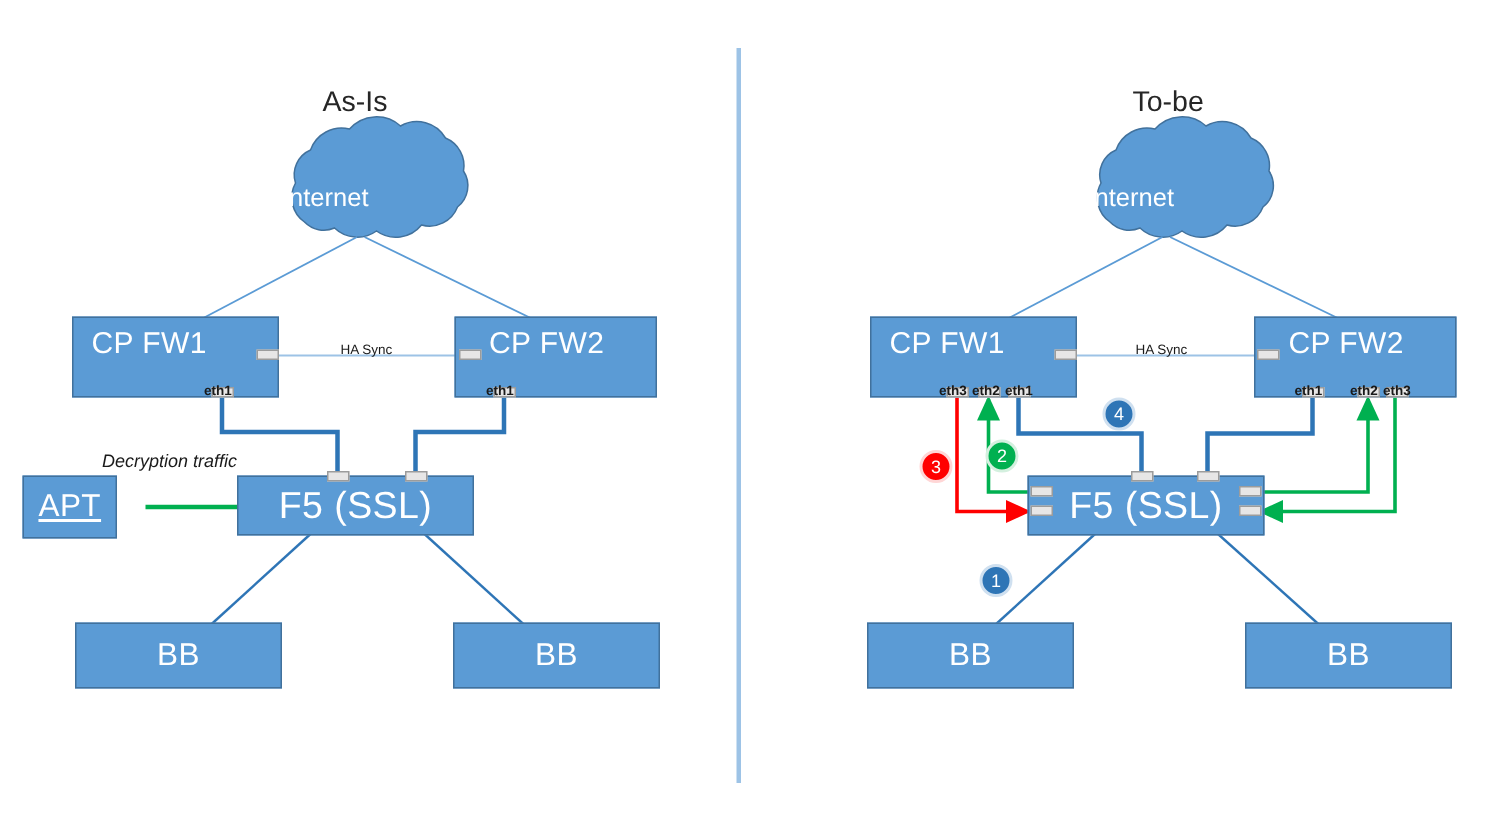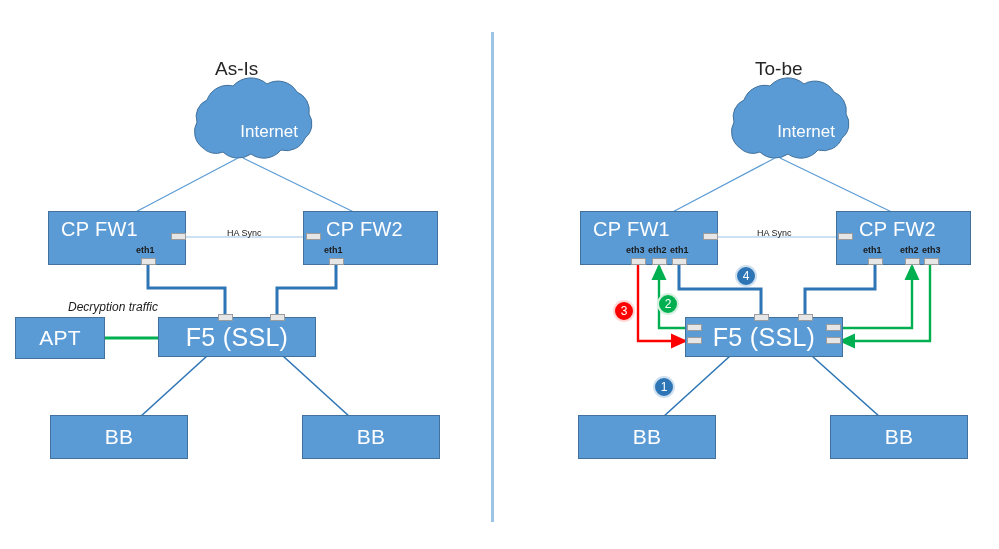--- a/index.html
+++ b/index.html
@@ -44,20 +44,21 @@
     box-sizing:border-box;
     width:15px;height:7px;
   }
   .portlabel{
     position:absolute;
     font-size:9px;
     color:#1a1a1a;
     font-weight:bold;
     white-space:nowrap;
     letter-spacing:0px;
+    margin-top:10px;
   }
 
   
   .title{
     position:absolute;
     font-size:19px;
     color:#262626;
     white-space:nowrap;
   }
   .freetext{
@@ -72,21 +73,21 @@
     font-size:9px;
     color:#1a1a1a;
     white-space:nowrap;
     text-align:center;
   }
   .cloudlabel{
     position:absolute;
     color:#ffffff;
     font-size:17px;
     white-space:nowrap;
-    text-align:right;
+    text-align:left;
   }
 
   
   .badge{
     position:absolute;
     width:22px;height:22px;
     border-radius:50%;
     color:#ffffff;
     font-size:12px;
     display:flex;align-items:center;justify-content:center;
@@ -193,21 +194,21 @@
     <span class="lbl">CP FW2</span>
   </div>
   <div class="port" style="left:306px;top:233px;"></div>
   <div class="port" style="left:329px;top:258px;"></div>
   <div class="portlabel" style="left:324px;top:245px;">eth1</div>
 
   <div class="hasync" style="left:227px;top:228px;">HA Sync</div>
 
   <div class="freetext" style="left:68px;top:300px;">Decryption traffic</div>
 
-  <div class="node apt ctr" style="left:15px;top:317px;width:90px;height:42px;">
+  <div class="node apt ctr" style="left:15px;top:317px;width:63px;height:42px;text-decoration:underline;">
     <span class="lbl">APT</span>
   </div>
 
   <div class="node f5 ctr" style="left:158px;top:317px;width:158px;height:40px;">
     <span class="lbl">F5 (SSL)</span>
   </div>
   <div class="port" style="left:218px;top:314px;"></div>
   <div class="port" style="left:270px;top:314px;"></div>
 
   <div class="node bb ctr" style="left:50px;top:415px;width:138px;height:44px;">

